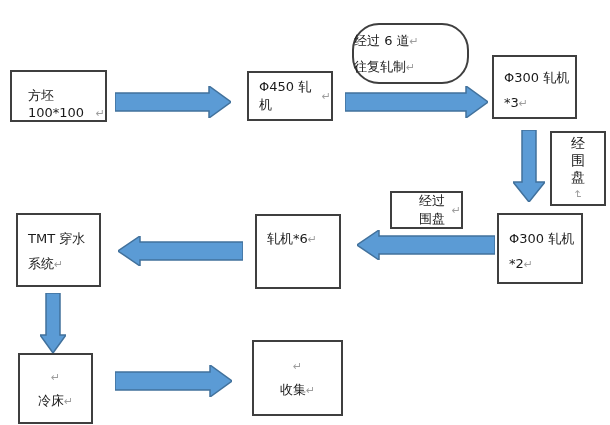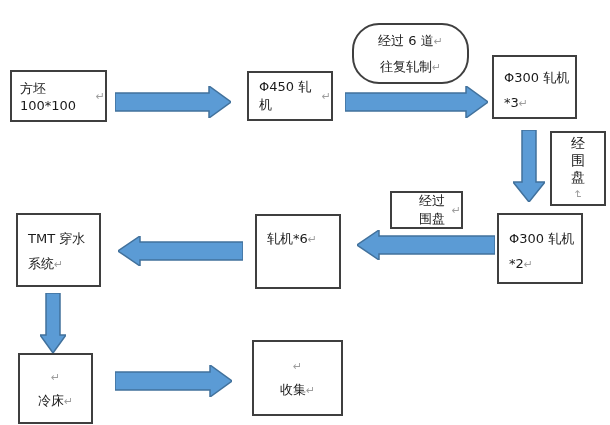--- a/index.html
+++ b/index.html
@@ -11,23 +11,23 @@
   .node {
     position:absolute; border:2px solid #3f3f3f; background:#ffffff;
     box-sizing:border-box; font-size:13px;
   }
   .mark { color:#9e9e9e; font-size:11px; }
   .rot  { display:inline-block; transform:rotate(90deg); }
   .arrow { position:absolute; }
   .arrow svg { display:block; }
   .arrow polygon { fill:#5b9bd5; stroke:#41719c; stroke-width:1.5; stroke-linejoin:miter; }
 
-  #n-billet   { left:10px;  top:70px;  width:97px;  height:52px; display:flex; align-items:center; padding-left:8px; }
+  #n-billet   { left:10px;  top:70px;  width:97px;  height:52px; display:flex; align-items:flex-end; padding-left:16px; }
   #n-mill450  { left:247px; top:71px;  width:86px;  height:50px; display:flex; align-items:center; padding-left:10px;gap:6px; }
-  #n-pass6    { left:352px; top:23px;  width:117px; height:61px; display:flex; flex-direction:column; justify-content:center; align-items:center; line-height:25px;border-radius:27px; }
+  #n-pass6    { left:352px; top:23px;  width:117px; height:61px; display:flex; flex-direction:column; justify-content:center; line-height:25px;border-radius:27px; }
   #n-mill300x3{ left:492px; top:55px;  width:85px;  height:64px; padding:8px 0 0 10px; line-height:25px; }
   #n-loopv    { left:550px; top:131px; width:56px;  height:75px; display:flex; flex-direction:column; align-items:center; justify-content:center; font-size:14px; line-height:17px; }
   #n-mill300x2{ left:497px; top:213px; width:86px;  height:71px; padding:11px 0 0 10px; line-height:25px; }
   #n-loop     { left:390px; top:191px; width:73px;  height:38px; display:flex; align-items:center; justify-content:center;padding-left:27px; }
   #n-mill250  { left:255px; top:214px; width:86px;  height:75px; padding:10px 0 0 10px; line-height:25px; }
   #n-tmt      { left:16px;  top:213px; width:85px;  height:74px; padding:11px 0 0 10px; line-height:25px; }
   #n-coolbed  { left:18px;  top:353px; width:75px;  height:71px; display:flex; flex-direction:column; align-items:center; justify-content:center; line-height:23px; }
   #n-collect  { left:252px; top:340px; width:91px;  height:76px; display:flex; flex-direction:column; align-items:center; justify-content:center; line-height:23px; }
 
   #a1 { left:115px; top:86px;  }

